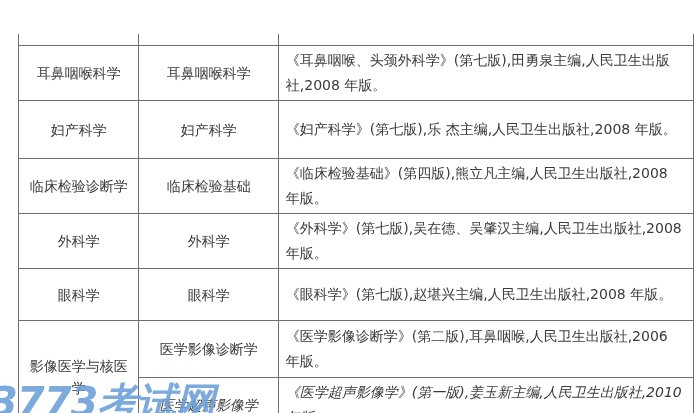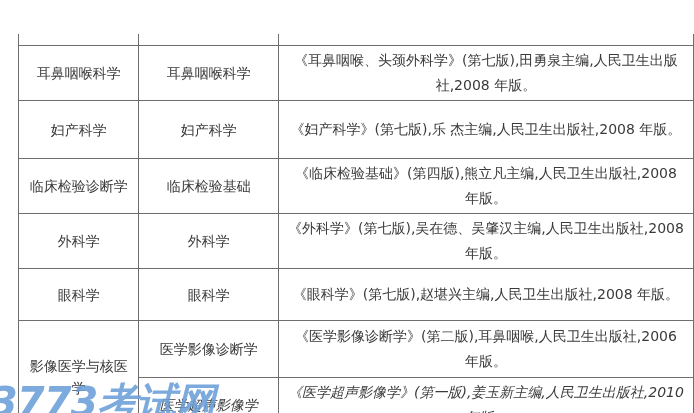--- a/index.html
+++ b/index.html
@@ -14,21 +14,21 @@
   }
   table.ref td{
     border:1px solid #6e6e6e;
     color:#3a3a3a;
     font-size:14px;
     vertical-align:middle;
     overflow:hidden;
   }
   td.c1{width:112px;text-align:center;padding:2px 4px;line-height:22px;}
   td.c2{width:131px;text-align:center;padding:2px 4px;line-height:22px;}
-  td.c3{width:402px;text-align:center;padding:2px 7px;line-height:25px;}
+  td.c3{width:402px;text-align:left;padding:2px 7px;line-height:25px;}
   .wm-logo{
     position:absolute;left:-10px;top:346px;
     font-size:40px;line-height:44px;
     font-weight:bold;font-style:italic;
     letter-spacing:-1px;
     color:#6b9fd9;
     opacity:0.88;
     white-space:nowrap;
   }
   .wm-underline{

